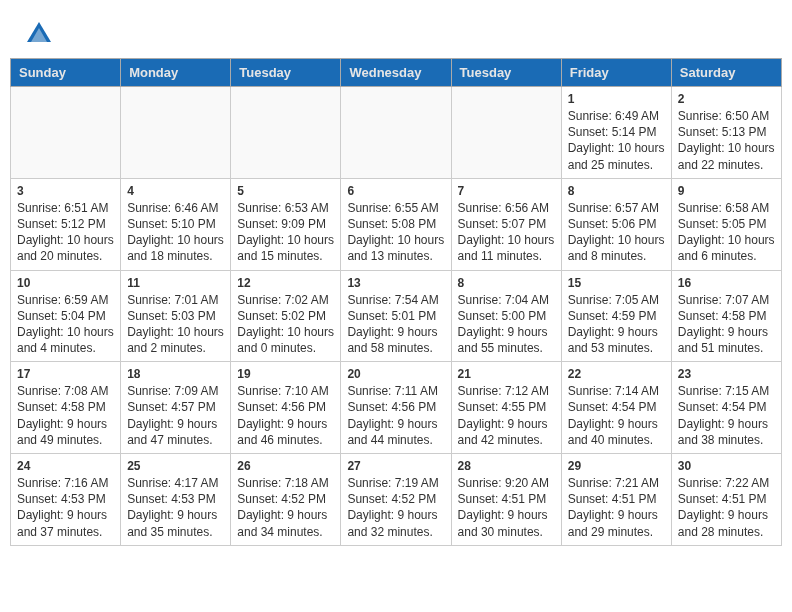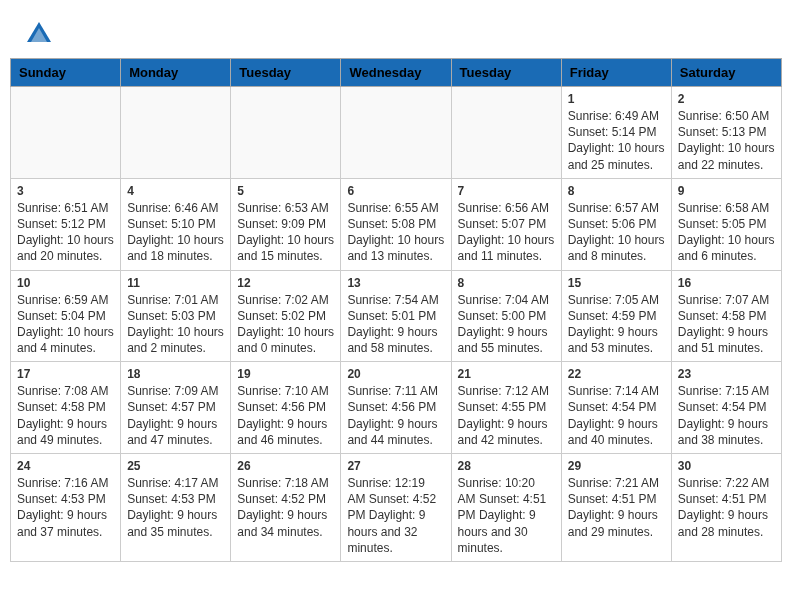--- a/index.html
+++ b/index.html
@@ -52,21 +52,21 @@
       font-size: 14px;
       color: #555;
     }
     .calendar {
       width: 100%;
       border-collapse: collapse;
       margin-top: 5px;
     }
     .calendar th {
       background-color: #1a6bb5;
-      color: #000000;
+      color: #e5e5e5;
       text-align: left;
       padding: 6px 8px;
       font-size: 13px;
       font-weight: bold;
       border: 1px solid #aaa;
     }
     .calendar td {
       vertical-align: top;
       padding: 5px 6px;
       font-size: 10.5px;
@@ -292,27 +292,27 @@
 Daylight: 9 hours and 35 minutes.</div>
         </td>
         <td>
           <span class="day-number">26</span>
           <div class="day-info">Sunrise: 7:18 AM
 Sunset: 4:52 PM
 Daylight: 9 hours and 34 minutes.</div>
         </td>
         <td>
           <span class="day-number">27</span>
-          <div class="day-info">Sunrise: 12:19 AM
+          <div class="day-info">Sunrise: 7:19 AM
 Sunset: 4:52 PM
 Daylight: 9 hours and 32 minutes.</div>
         </td>
         <td>
           <span class="day-number">28</span>
-          <div class="day-info">Sunrise: 10:20 AM
+          <div class="day-info">Sunrise: 9:20 AM
 Sunset: 4:51 PM
 Daylight: 9 hours and 30 minutes.</div>
         </td>
         <td>
           <span class="day-number">29</span>
           <div class="day-info">Sunrise: 7:21 AM
 Sunset: 4:51 PM
 Daylight: 9 hours and 29 minutes.</div>
         </td>
         <td>

